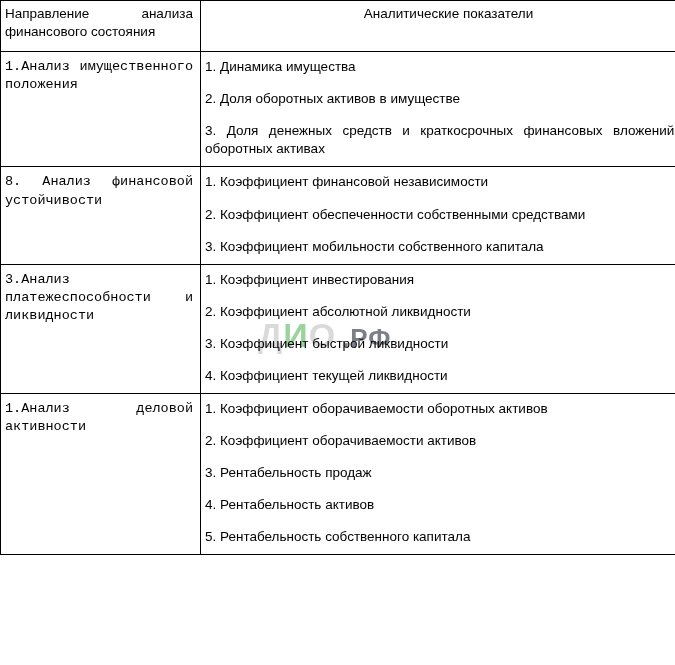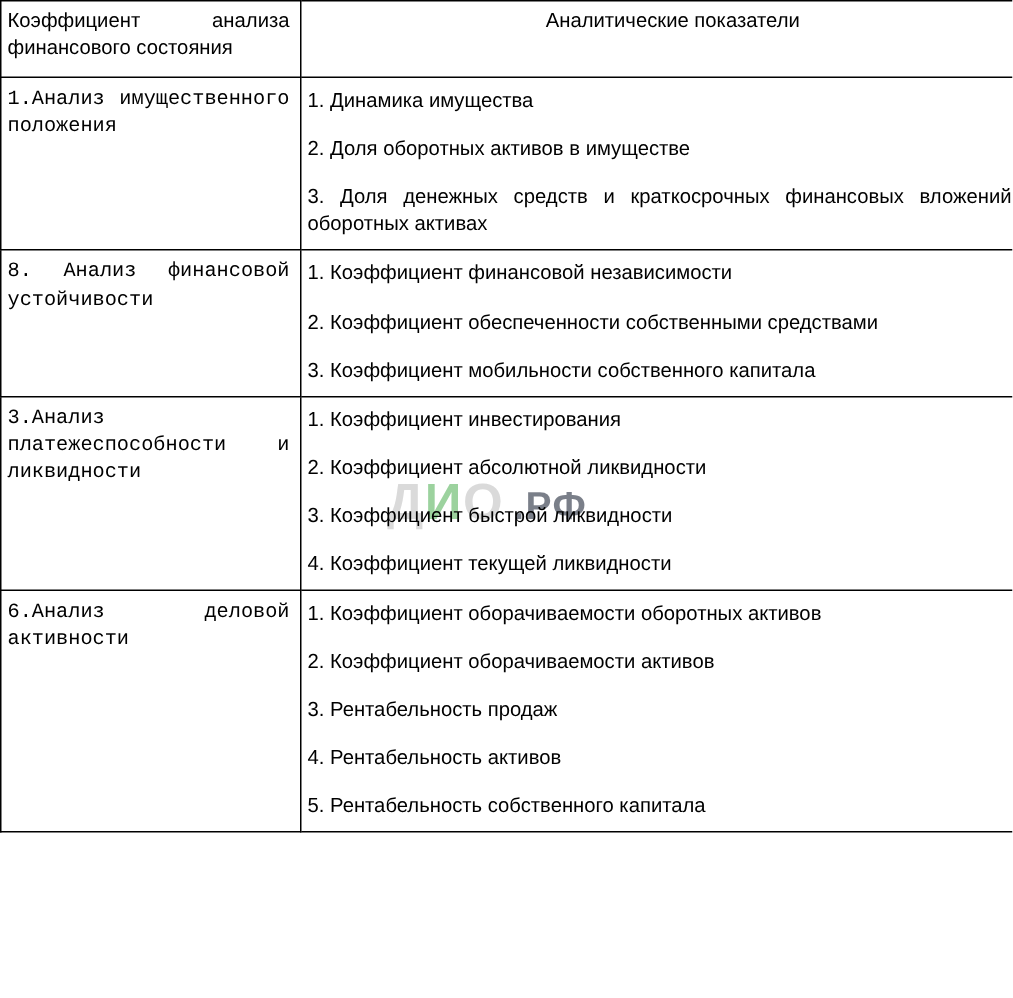--- a/index.html
+++ b/index.html
@@ -96,21 +96,21 @@
 <div id="page">
 
   <div class="watermark">
     <span class="wm-d">Д</span><span class="wm-i">И</span><span class="wm-o">О</span><span class="wm-sub">.РФ</span>
   </div>
 
   <table class="doc-table">
     <tbody>
       <tr class="header-row">
         <td class="col-left">
-          <div class="hdr-left">Коэффициент анализа финансового состояния</div>
+          <div class="hdr-left">Направление анализа финансового состояния</div>
         </td>
         <td class="col-right">
           <div class="hdr-right">Аналитические показатели</div>
         </td>
       </tr>
 
       <tr>
         <td class="col-left">
           <div class="lead">1.Анализ имущественного положения</div>
         </td>
@@ -139,21 +139,21 @@
         <td class="col-right">
           <div class="line">1. Коэффициент инвестирования</div>
           <div class="line">2. Коэффициент абсолютной ликвидности</div>
           <div class="line">3. Коэффициент быстрой ликвидности</div>
           <div class="line">4. Коэффициент текущей ликвидности</div>
         </td>
       </tr>
 
       <tr>
         <td class="col-left">
-          <div class="lead">6.Анализ деловой активности</div>
+          <div class="lead">1.Анализ деловой активности</div>
         </td>
         <td class="col-right">
           <div class="line">1. Коэффициент оборачиваемости оборотных активов</div>
           <div class="line">2. Коэффициент оборачиваемости активов</div>
           <div class="line">3. Рентабельность продаж</div>
           <div class="line">4. Рентабельность активов</div>
           <div class="line">5. Рентабельность собственного капитала</div>
         </td>
       </tr>
     </tbody>

